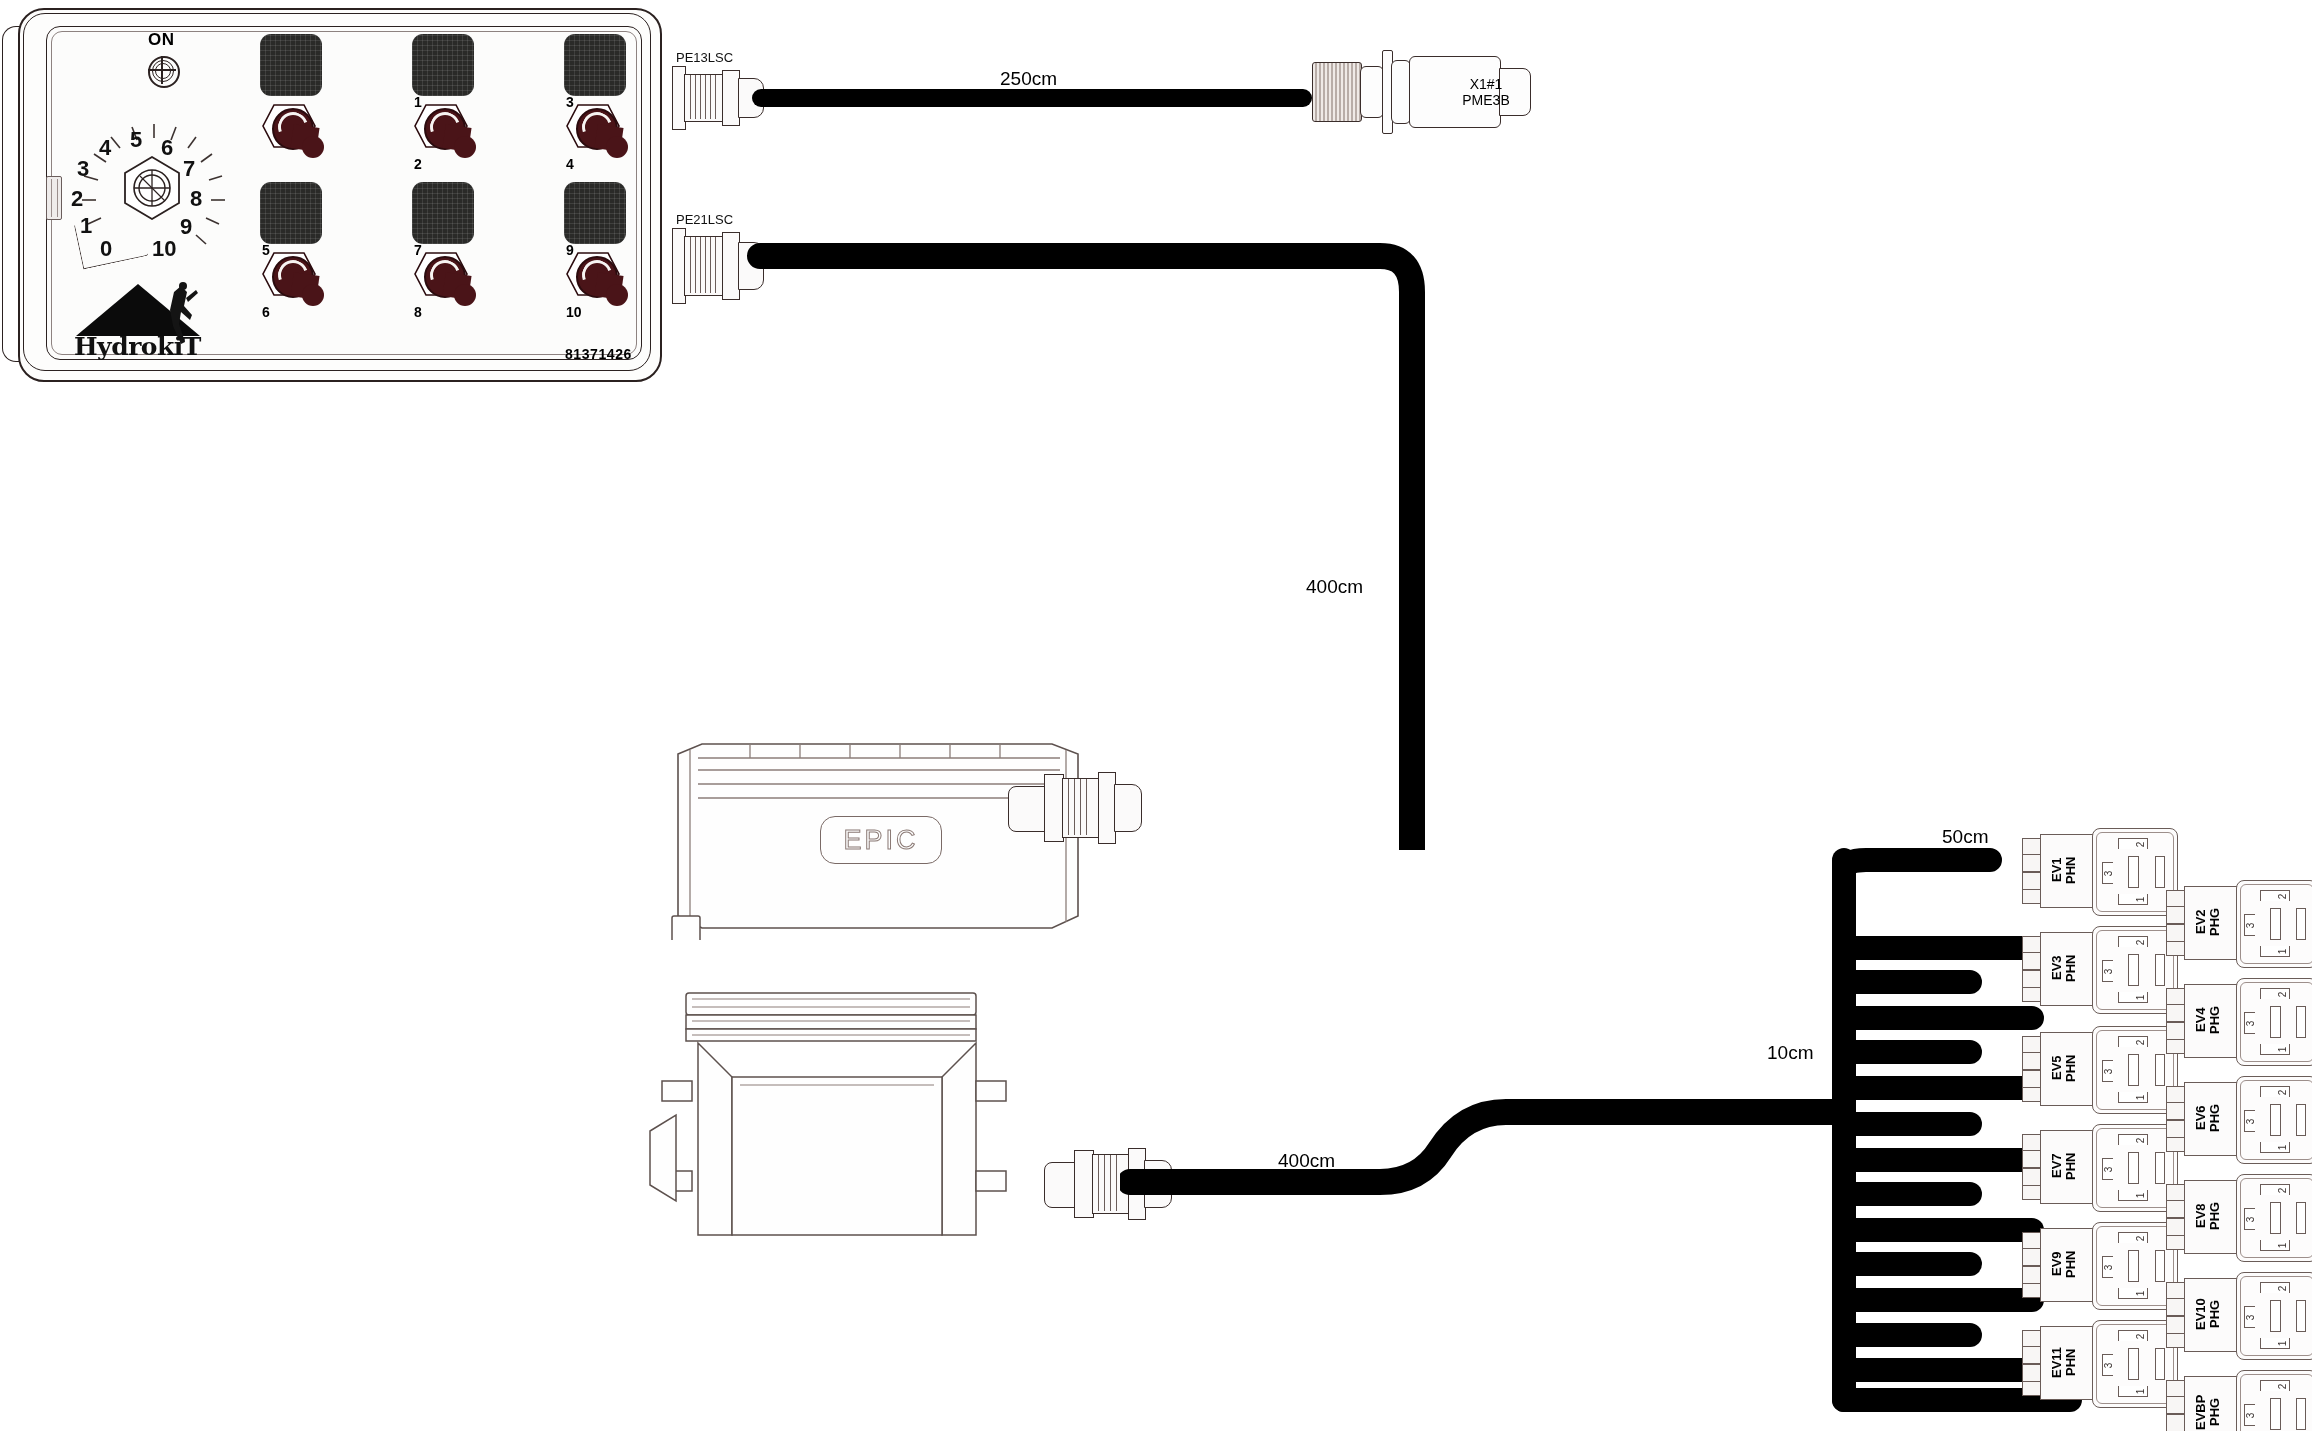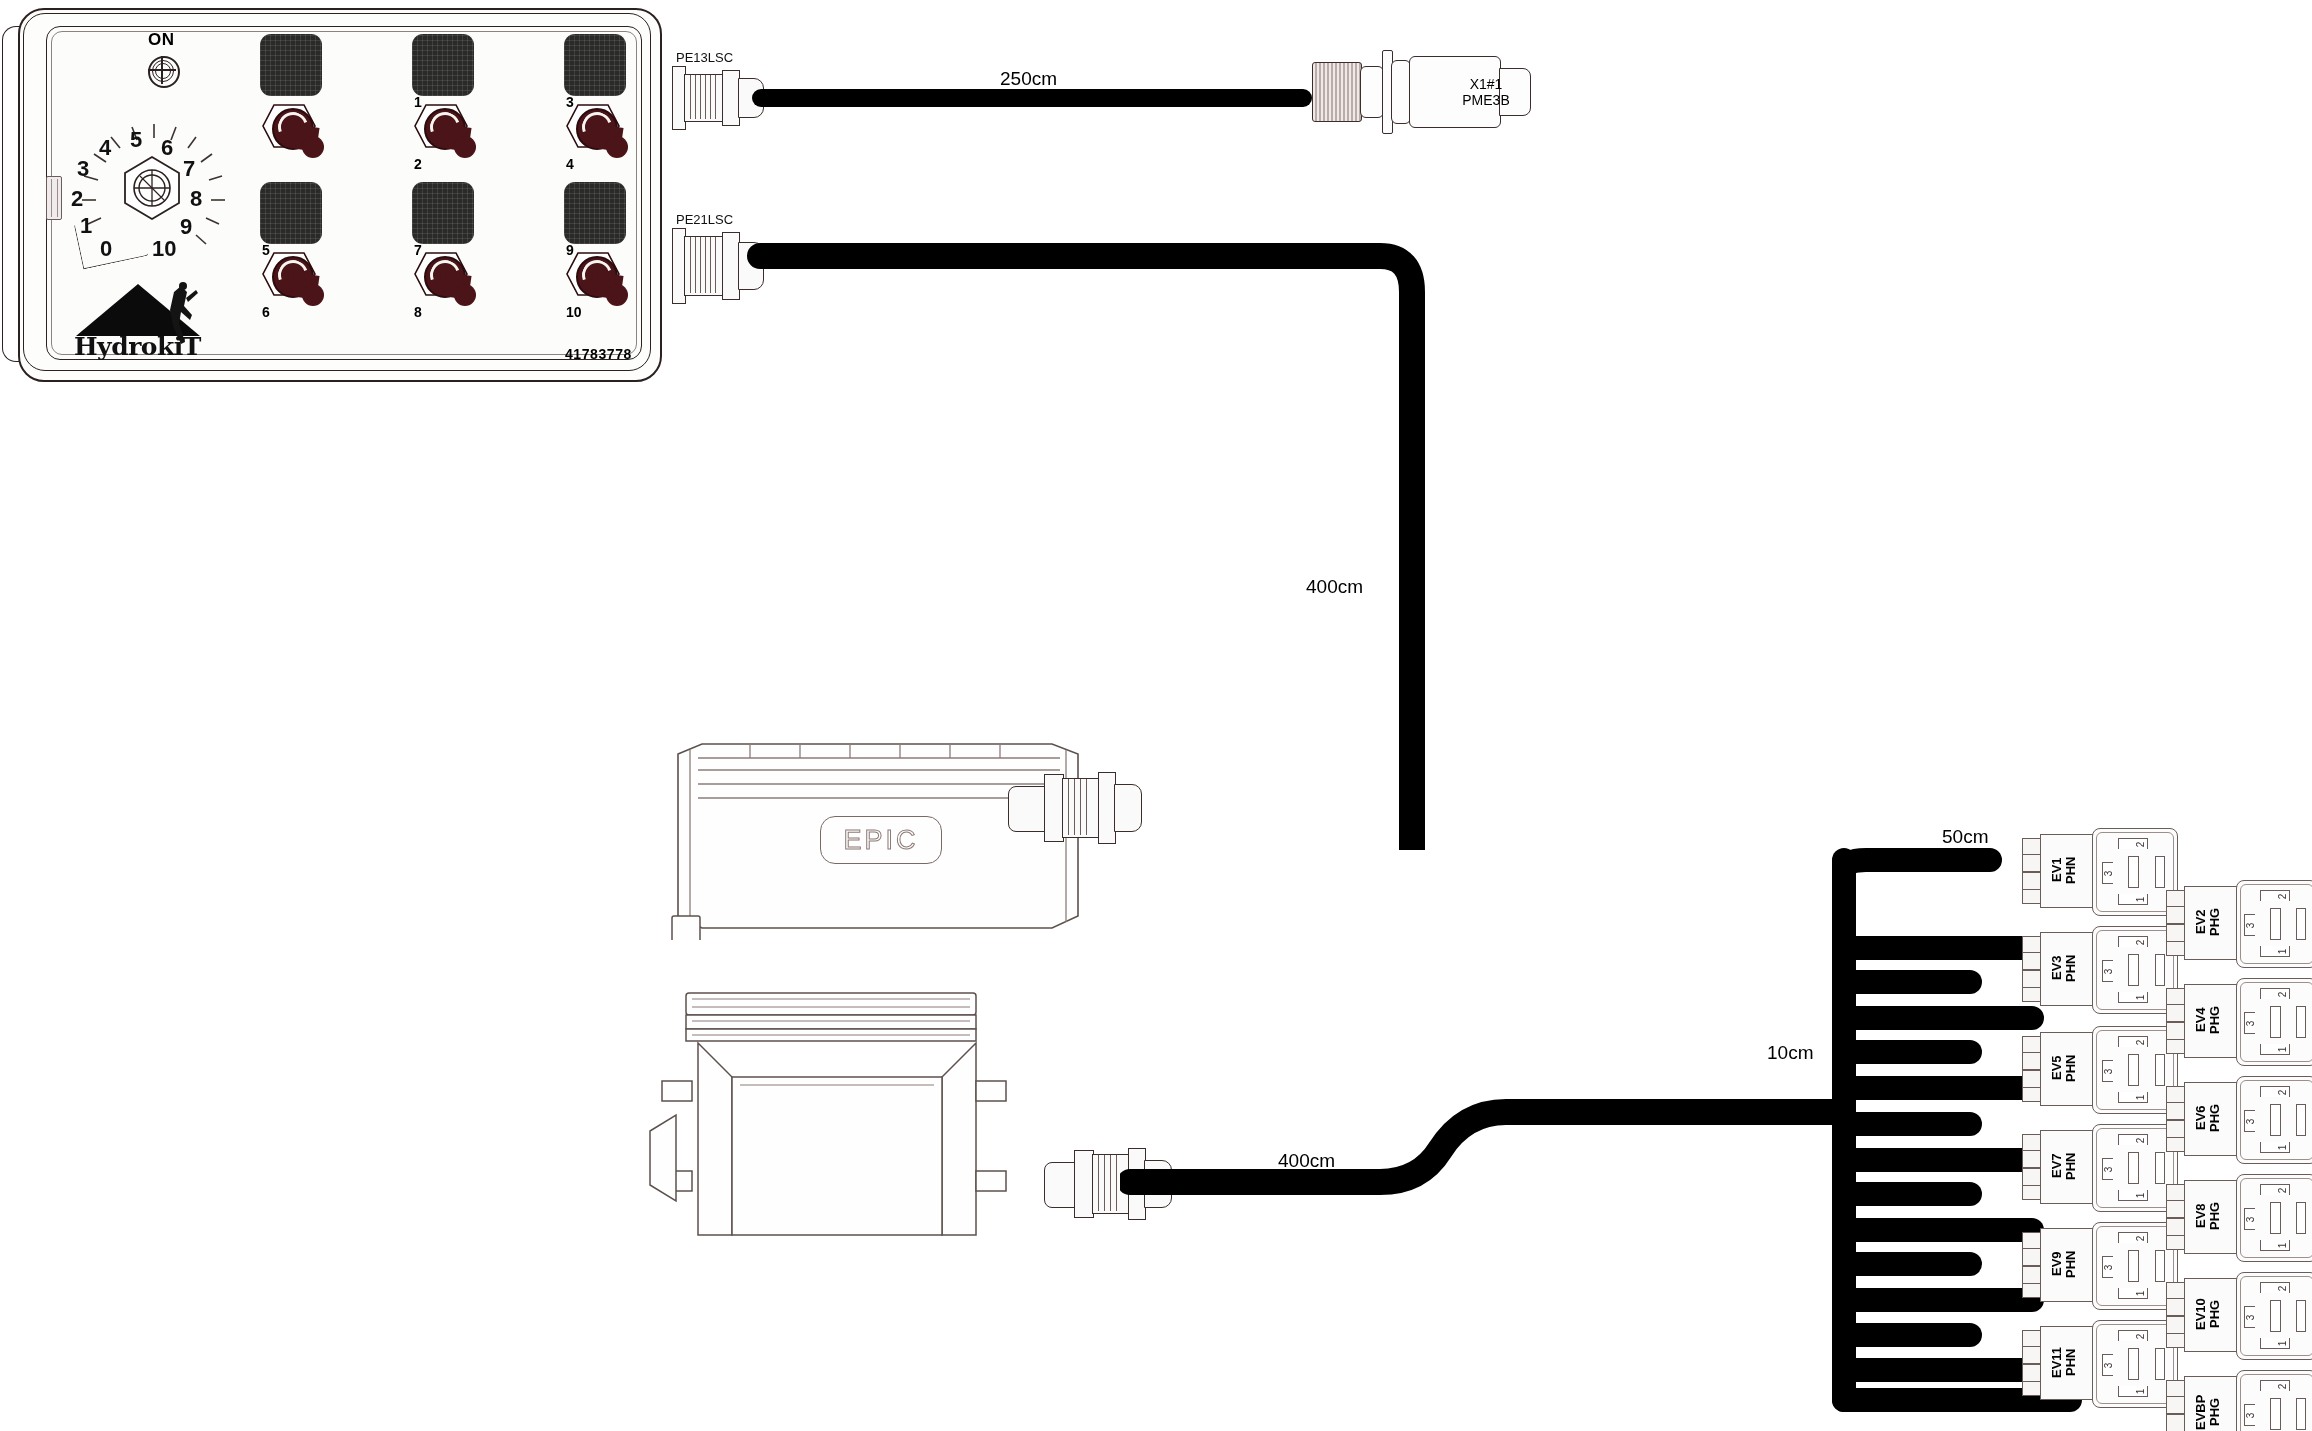--- a/index.html
+++ b/index.html
@@ -178,21 +178,21 @@
 
     <div class="logo">
       <div class="mtn"></div>
       <svg class="man" viewBox="0 0 34 68">
         <path d="M17 4 l6 6 l-3 14 l8 9 l-2 5 l-9 -8 l-2 12 l6 18 l-4 2 l-8 -18 l-3 -16 l4 -18 z" fill="#141414"></path>
         <circle cx="19" cy="4" r="4" fill="#141414"></circle>
         <path d="M22 16 l10 -8 l2 3 l-10 9 z" fill="#141414"></path>
       </svg>
       <div class="txt">HydrokiT</div>
     </div>
-    <div class="serial">41783778</div>
+    <div class="serial">81371426</div>
 
     <div class="pad" style="left:242px;top:26px;"></div>
     <div class="pad" style="left:394px;top:26px;"></div>
     <div class="pad" style="left:546px;top:26px;"></div>
     <div class="pad" style="left:242px;top:174px;"></div>
     <div class="pad" style="left:394px;top:174px;"></div>
     <div class="pad" style="left:546px;top:174px;"></div>
 
     <div class="tog" style="left:240px;top:94px;">
       <svg class="bez" viewBox="0 0 54 44">

